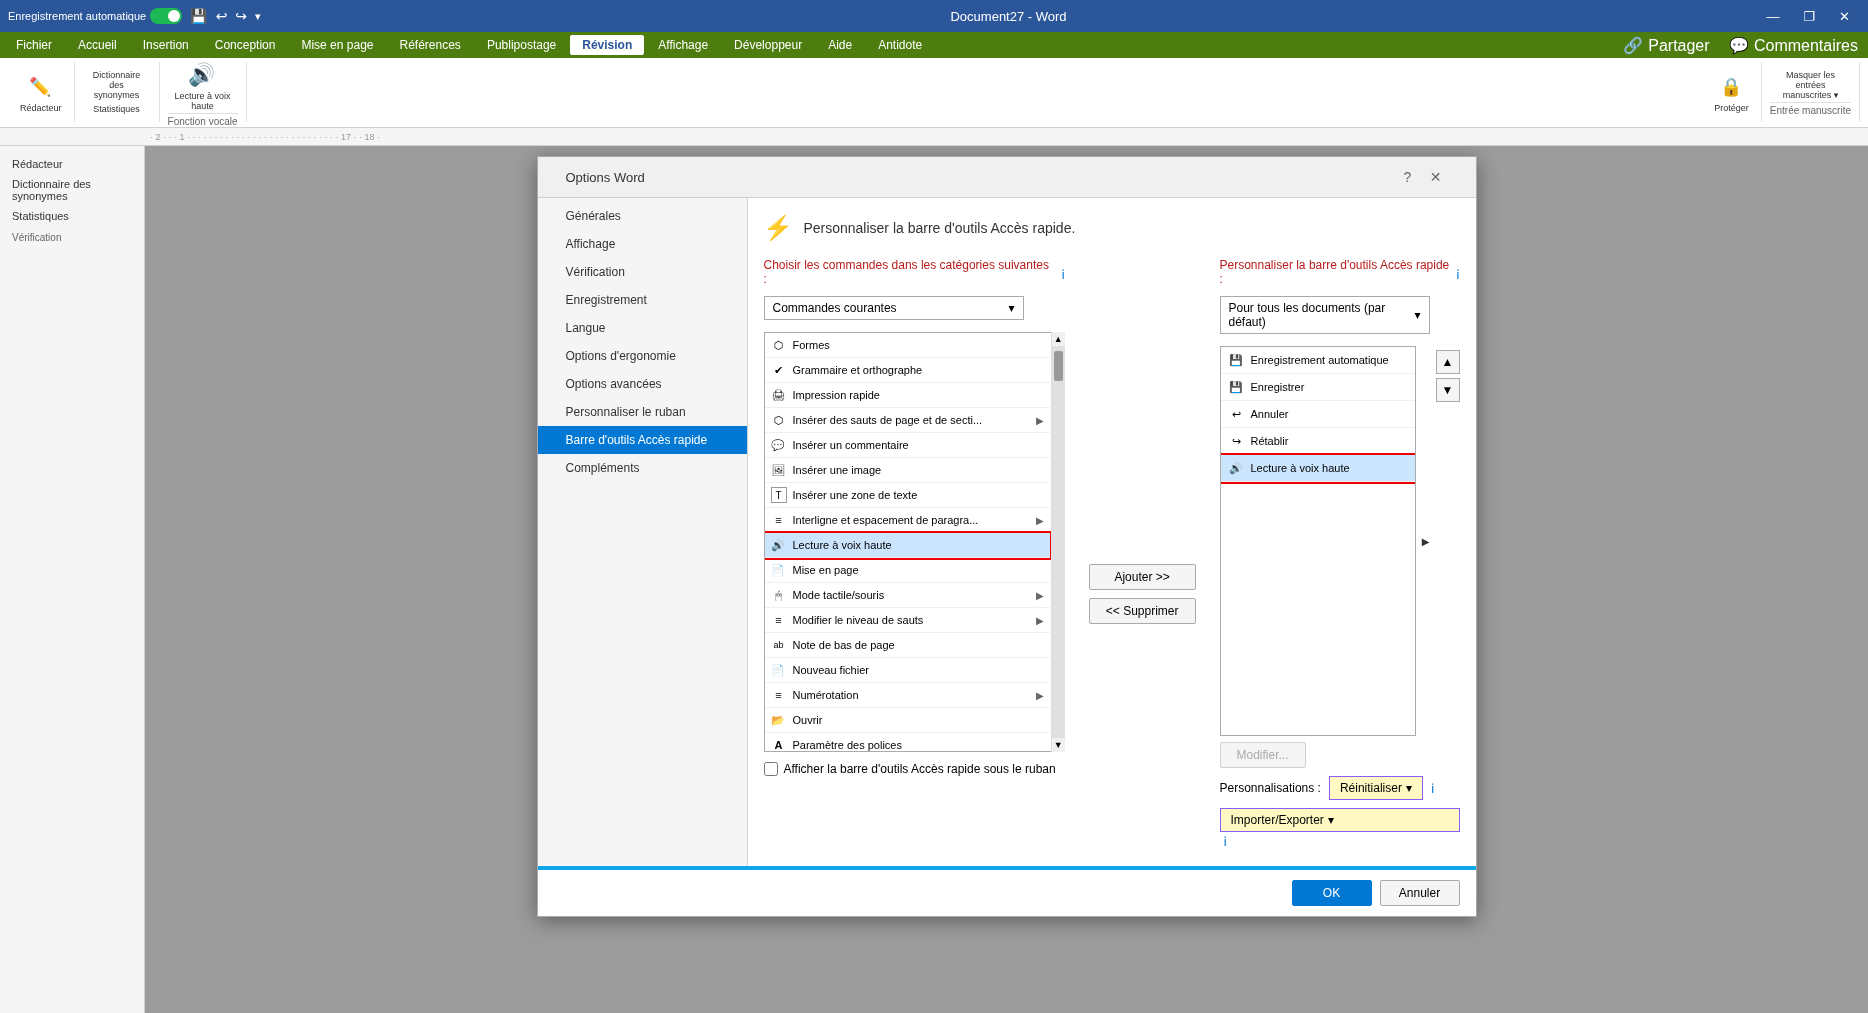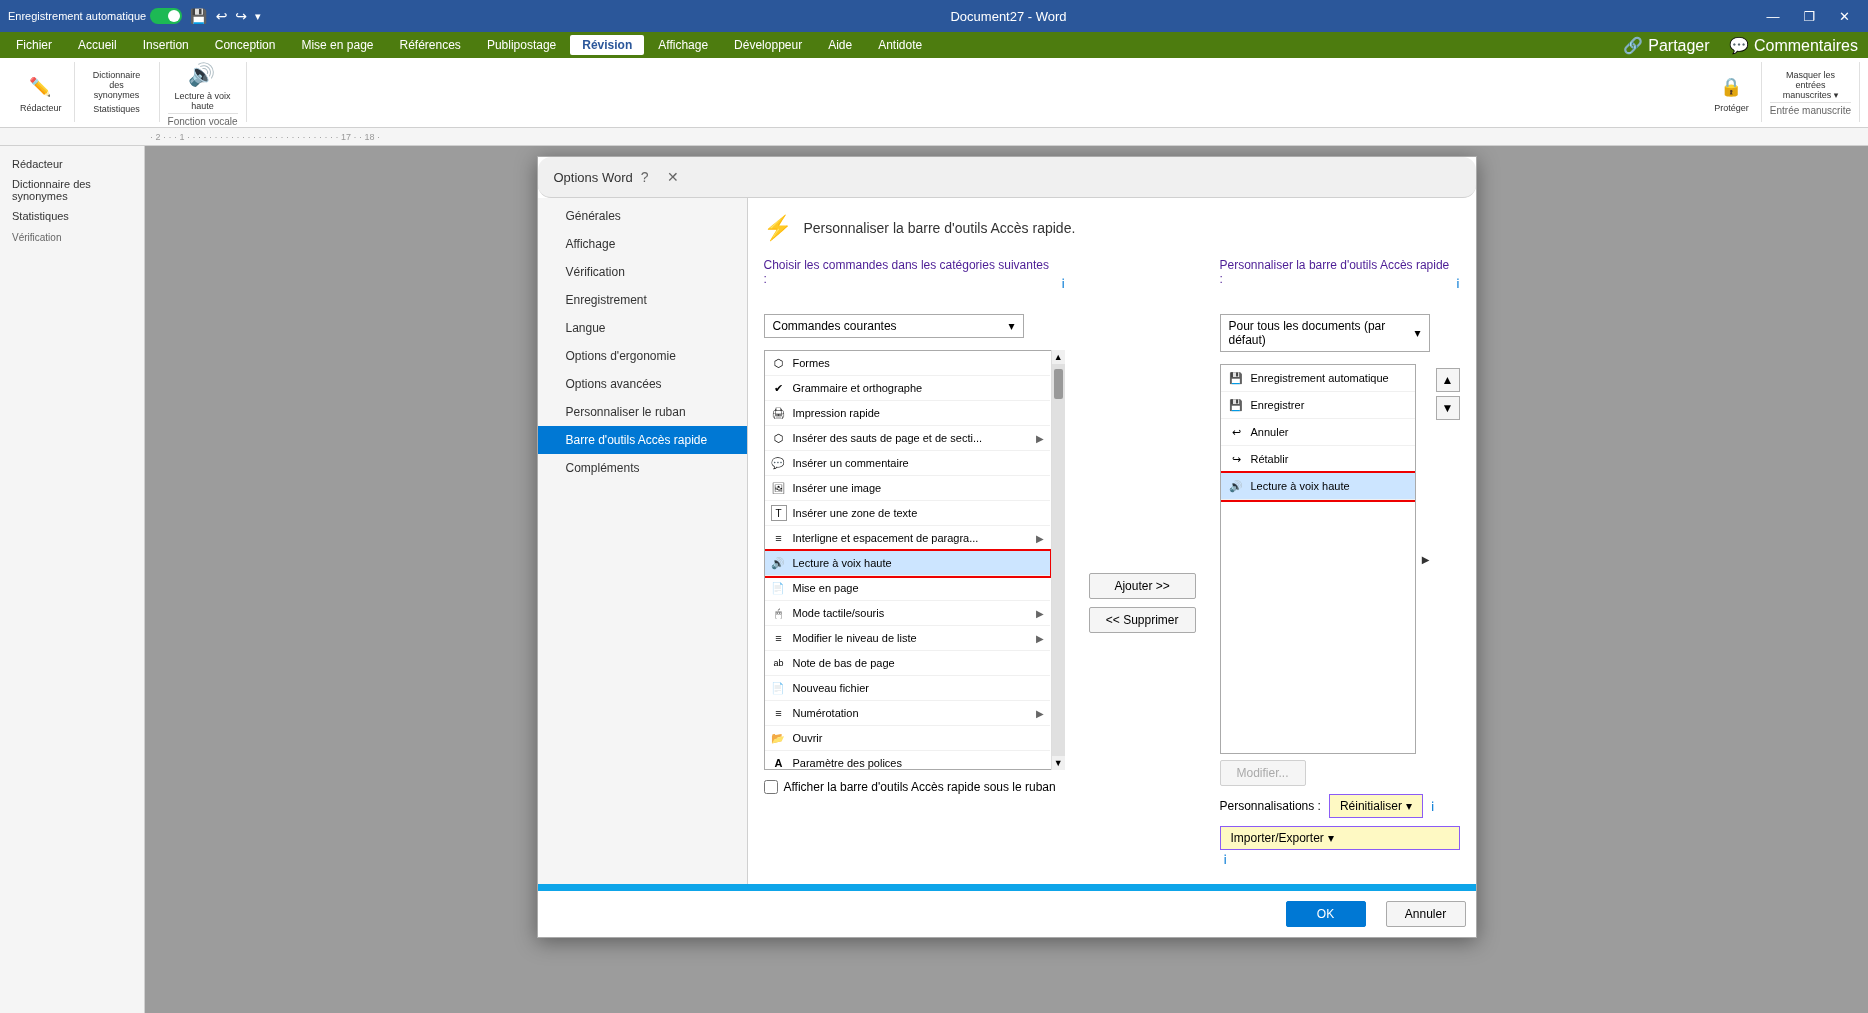--- a/index.html
+++ b/index.html
@@ -113,25 +113,25 @@
       background: white;
       width: 940px;
       min-height: 680px;
       box-shadow: 0 4px 20px rgba(0,0,0,0.4);
       border: 1px solid #aaa;
       display: flex;
       flex-direction: column;
     }
     .dialog-titlebar {
       background: #f0f0f0;
-      padding: 8px 16px;
-      display: flex;
-      align-items: center;
+      padding: 8px 28px;
+      display: flex;
+      align-items: center;
+      justify-content: space-between;
       border-bottom: 1px solid #d0d0d0;
-      border-radius: 13px;
     }
     .dialog-title { font-size: 13px; color: #333; }
     .dialog-titlebar-right { display: flex; align-items: center; gap: 4px; }
     .dialog-btn-icon { width: 24px; height: 24px; display: flex; align-items: center; justify-content: center; cursor: pointer; color: #666; font-size: 14px; border: none; background: none; }
 
     .dialog-body { display: flex; flex: 1; }
 
     
     .dialog-nav {
       width: 210px;
@@ -156,21 +156,21 @@
     .dialog-section-title {
       font-size: 14px;
       color: #333;
       margin-bottom: 16px;
       display: flex;
       align-items: center;
       gap: 10px;
     }
     .dialog-section-icon { font-size: 24px; color: #555; }
 
-    .dialog-label { font-size: 12px; color: #4c1d95; margin-bottom: 22px; }
+    .dialog-label { font-size: 12px; color: #b91c1c; margin-bottom: 4px; }
 
     .command-dropdown {
       display: flex; align-items: center; gap: 4px; margin-bottom: 12px;
     }
     .select-box {
       border: 1px solid #aaa;
       padding: 4px 8px;
       font-size: 12px;
       background: white;
       cursor: pointer;
@@ -240,22 +240,22 @@
 
     .personalisations-row {
       display: flex; align-items: center; gap: 8px; margin: 8px 0; font-size: 12px;
     }
     .reinit-btn {
       display: flex; align-items: center; gap: 4px; padding: 4px 10px;
       border: 1px solid #8b5cf6; background: #fef9c3; cursor: pointer; font-size: 12px;
     }
 
     .bottom-buttons {
-      border-top: 7px solid #0ea5e9; padding: 10px 10px;
-      display: flex; justify-content: flex-end; gap: 20px;
+      border-top: 4px solid #0ea5e9; padding: 10px 16px;
+      display: flex; justify-content: flex-end; gap: 8px;
     }
 
     .info-icon { color: #0078d4; font-size: 13px; cursor: pointer; }
 
     .expand-arrow { font-size: 10px; color: #333; margin-left: auto; }
 
     .list-scrollbar-area {
       position: absolute; right: 0; top: 0; bottom: 0; width: 14px;
       background: #f0f0f0; border-left: 1px solid #ddd;
       display: flex; flex-direction: column; align-items: center;
@@ -452,21 +452,21 @@
                       <span class="list-item-icon">📄</span>
                       <span>Mise en page</span>
                     </div>
                     <div class="list-item arrow-item">
                       <span class="list-item-icon">🖱</span>
                       <span>Mode tactile/souris</span>
                       <span class="arrow">▶</span>
                     </div>
                     <div class="list-item arrow-item">
                       <span class="list-item-icon">≡</span>
-                      <span>Modifier le niveau de liste</span>
+                      <span>Modifier le niveau de sauts</span>
                       <span class="arrow">▶</span>
                     </div>
                     <div class="list-item">
                       <span class="list-item-icon" style="font-size:9px;">ab</span>
                       <span>Note de bas de page</span>
                     </div>
                     <div class="list-item">
                       <span class="list-item-icon">📄</span>
                       <span>Nouveau fichier</span>
                     </div>

